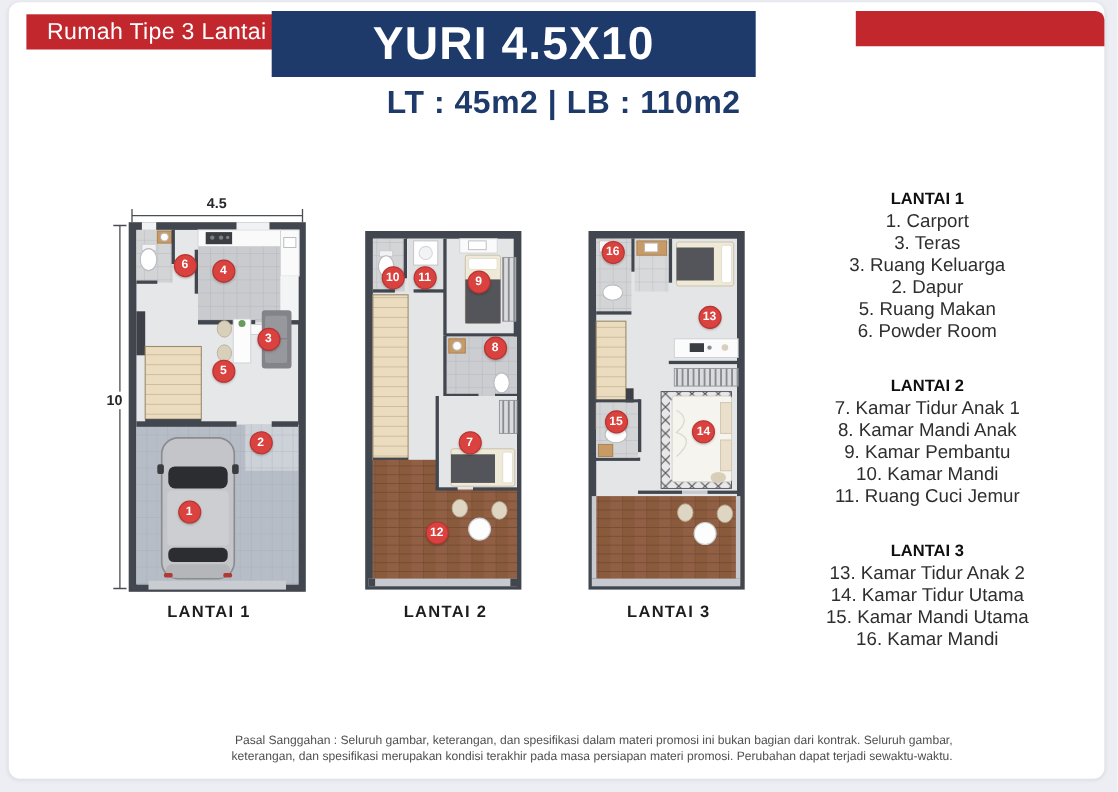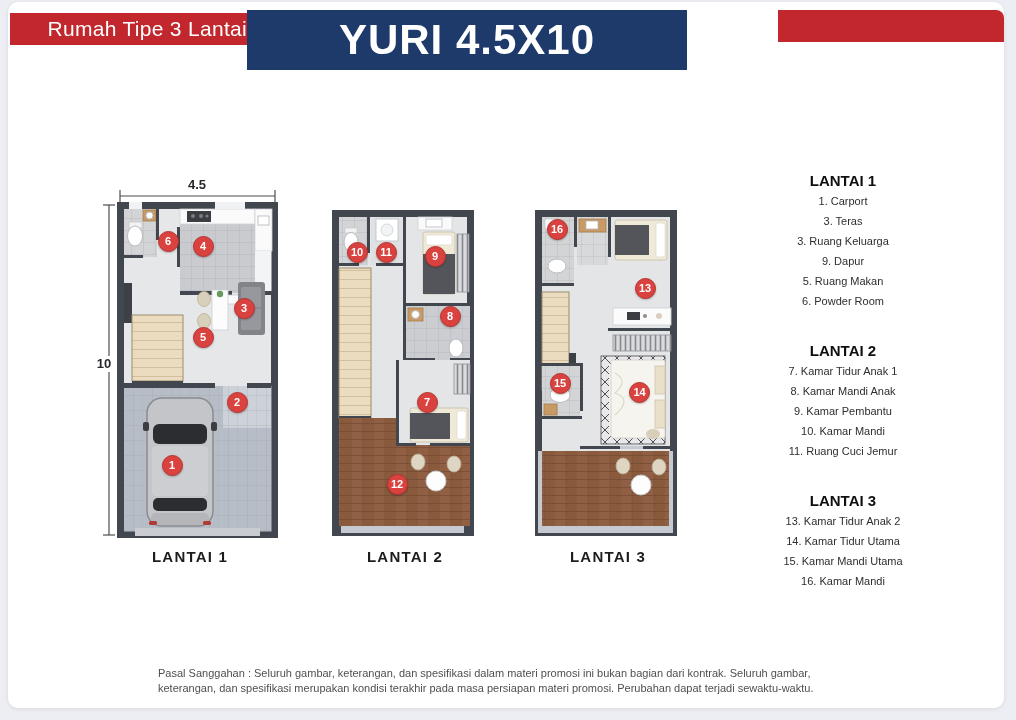--- a/index.html
+++ b/index.html
@@ -1,46 +1,47 @@
 <!DOCTYPE html>
 <html style="--red: #c1272d; --navy: #1e3a6b; --marker: #d9423e;"><head>
 <meta charset="utf-8">
 <style>
   html,body{margin:0;padding:0;}
   body{font-family:"Liberation Sans",sans-serif;}
   .stage{position:relative;width:1016px;height:720px;background:#edeef3;overflow:hidden;}
   .card{position:absolute;left:8px;top:2px;width:996px;height:706px;background:#ffffff;border-radius:10px;box-shadow:0 1px 4px rgba(40,40,60,.10);}
   .abs{position:absolute;}
-  .badge{left:10px;top:13px;width:237px;height:32px;background:var(--red,#c1272d);color:#fff;display:flex;align-items:center;justify-content:flex-end;font-size:21px;letter-spacing:.3px;}
+  .badge{left:24px;top:13px;width:237px;height:32px;background:var(--red,#c1272d);color:#fff;display:flex;align-items:center;justify-content:center;font-size:21px;letter-spacing:.3px;}
   .title-bar{left:247px;top:10px;width:440px;height:60px;background:var(--navy,#1e3a6b);color:#fff;display:flex;align-items:center;justify-content:center;font-size:42px;font-weight:800;letter-spacing:1px;}
   .top-right-bar{left:778px;top:10px;width:226px;height:32px;background:var(--red,#c1272d);border-radius:0 8px 0 0;}
   .subtitle{left:247px;top:78px;width:531px;text-align:center;color:var(--navy,#1e3a6b);font-size:29px;font-weight:800;letter-spacing:.5px;}
   svg.plan{position:absolute;}
   .caption{position:absolute;top:548px;text-align:center;font-size:15px;font-weight:800;color:#1d1d1f;letter-spacing:1.2px;}
   .cap1{left:95px;width:190px;} .cap2{left:330px;width:150px;} .cap3{left:533px;width:150px;}
   .legend{position:absolute;left:737px;top:171px;width:212px;text-align:center;color:#2d2d2d;}
   .legend-group{margin-bottom:30px;}
   .legend-header{font-size:15px;font-weight:800;color:#0f0f0f;line-height:20px;}
-  .legend-item{font-size:11px;line-height:20px;color:#2e2e2e;}
+  .legend-item{font-size:17px;line-height:20px;color:#2e2e2e;}
   .marker{position:absolute;width:21px;height:21px;border-radius:50%;background:var(--marker,#d9423e);border:1px solid #b83330;box-sizing:border-box;color:#fff;font-size:11px;font-weight:700;display:flex;align-items:center;justify-content:center;box-shadow:0 1px 2px rgba(0,0,0,.25);text-align:right;}
-  .disclaimer{position:absolute;left:158px;top:666px;width:708px;text-align:left;font-size:11px;line-height:15px;color:#4f4f4f;}
+  .disclaimer{position:absolute;left:158px;top:666px;width:708px;text-align:right;font-size:11px;line-height:15px;color:#4f4f4f;}
 </style>
 </head>
 <body>
 
 <div class="stage">
   <div class="card"></div>
 
   <div class="abs badge">
     <span>Rumah Tipe 3 Lantai</span>
   </div>
   <div class="abs title-bar">
     <span>YURI 4.5X10</span>
   </div>
   <div class="abs top-right-bar"></div>
+  <div class="abs subtitle">LT : 45m2 | LB : 110m2</div>
 
   <svg class="plan" style="left:95px;top:170px" width="190" height="372" viewBox="0 0 190 372">
     <defs>
       <pattern id="tile" width="12" height="12" patternUnits="userSpaceOnUse">
         <path d="M12 0H0V12" fill="none" stroke="#9aa0a8" stroke-width="0.8" opacity="0.55"></path>
       </pattern>
       <pattern id="stone" width="19" height="15" patternUnits="userSpaceOnUse">
         <path d="M19 0H0V15" fill="none" stroke="#99a0aa" stroke-width="1" opacity="0.5"></path>
         <path d="M9.5 0V15" fill="none" stroke="#a5abb4" stroke-width="0.6" opacity="0.4"></path>
       </pattern>
@@ -284,21 +285,21 @@
   <div class="caption cap1">LANTAI 1</div>
   <div class="caption cap2">LANTAI 2</div>
   <div class="caption cap3">LANTAI 3</div>
 
   <div class="legend">
       <div class="legend-group">
         <div class="legend-header">LANTAI 1</div>
         <div class="legend-item">1. Carport</div>
         <div class="legend-item">3. Teras</div>
         <div class="legend-item">3. Ruang Keluarga</div>
-        <div class="legend-item">9. Dapur</div>
+        <div class="legend-item">2. Dapur</div>
         <div class="legend-item">5. Ruang Makan</div>
         <div class="legend-item">6. Powder Room</div>
       </div>
       <div class="legend-group">
         <div class="legend-header">LANTAI 2</div>
         <div class="legend-item">7. Kamar Tidur Anak 1</div>
         <div class="legend-item">8. Kamar Mandi Anak</div>
         <div class="legend-item">9. Kamar Pembantu</div>
         <div class="legend-item">10. Kamar Mandi</div>
         <div class="legend-item">11. Ruang Cuci Jemur</div>

